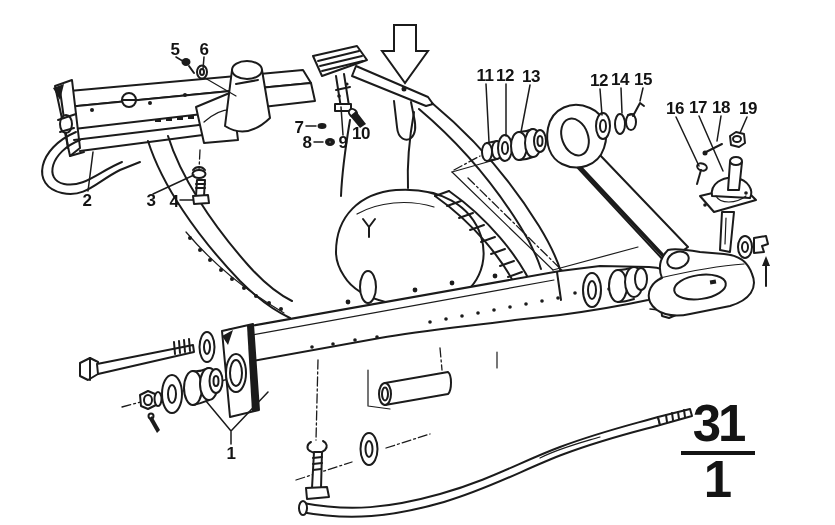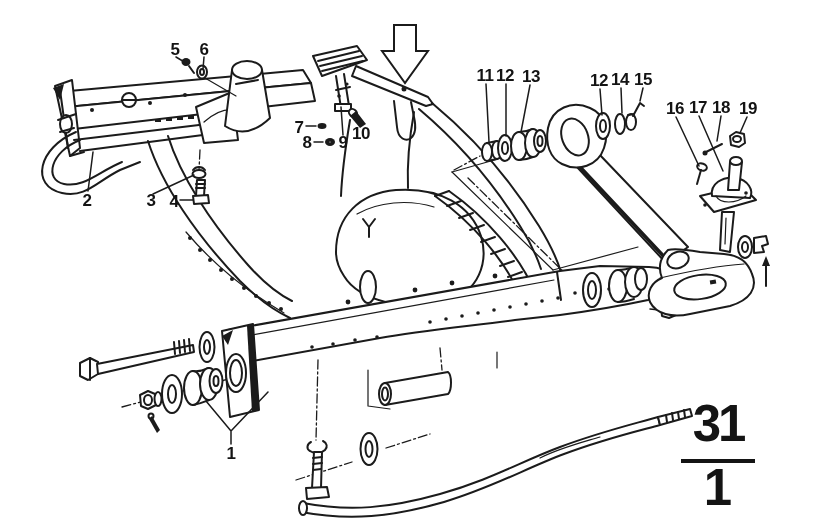--- a/index.html
+++ b/index.html
@@ -11,21 +11,21 @@
   #diagram .fillw{fill:#fff;}
   #diagram .ink{fill:#1b1b1b;stroke:none;}
   #diagram .thin{stroke-width:1.2;}
   #diagram .leader{stroke-width:1.5;}
   #diagram .heavy{stroke-width:3.6;}
   #diagram .dashdot{stroke-width:1.3;stroke-dasharray:9 3 2 3;}
   #diagram text{font-family:"Liberation Sans",sans-serif;font-weight:bold;font-size:17px;
     fill:#141414;text-anchor:middle;dominant-baseline:central;letter-spacing:-0.5px;}
   .fraction{position:absolute;left:681px;top:397px;width:74px;text-align:center;color:#141414;}
   .fraction .num{font-size:51px;font-weight:bold;line-height:54px;letter-spacing:-3px;
-    border-bottom:4px solid #141414;display:block;padding-bottom:8px;}
+    border-bottom:4px solid #141414;display:block;padding-bottom:0px;}
   .fraction .den{font-size:51px;font-weight:bold;line-height:50px;display:block;}
 </style>
 </head>
 <body>
 
 <div class="canvas">
 
 <svg id="diagram" width="835" height="525" viewBox="0 0 835 525">
 
   <g>

